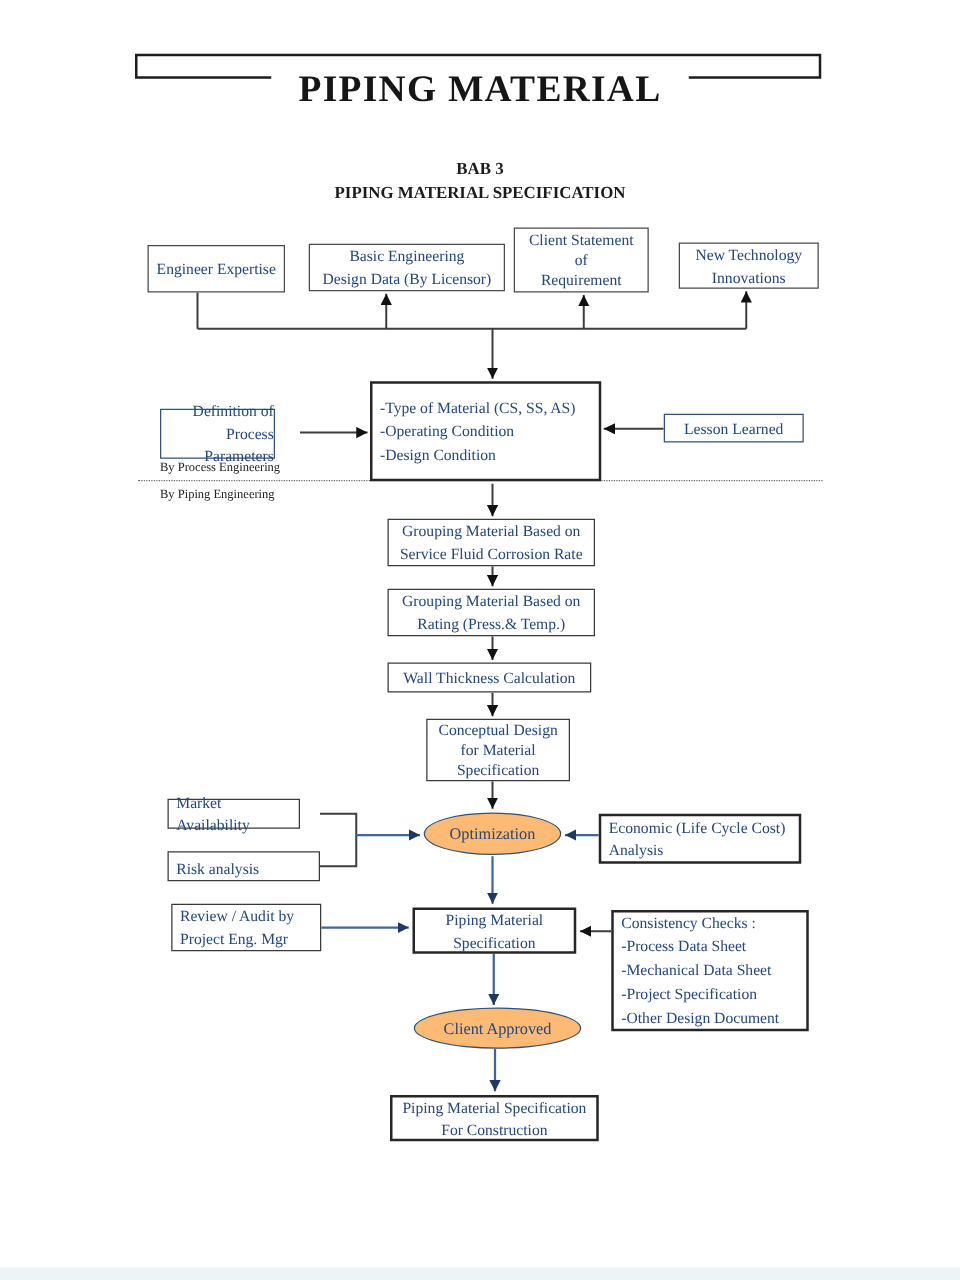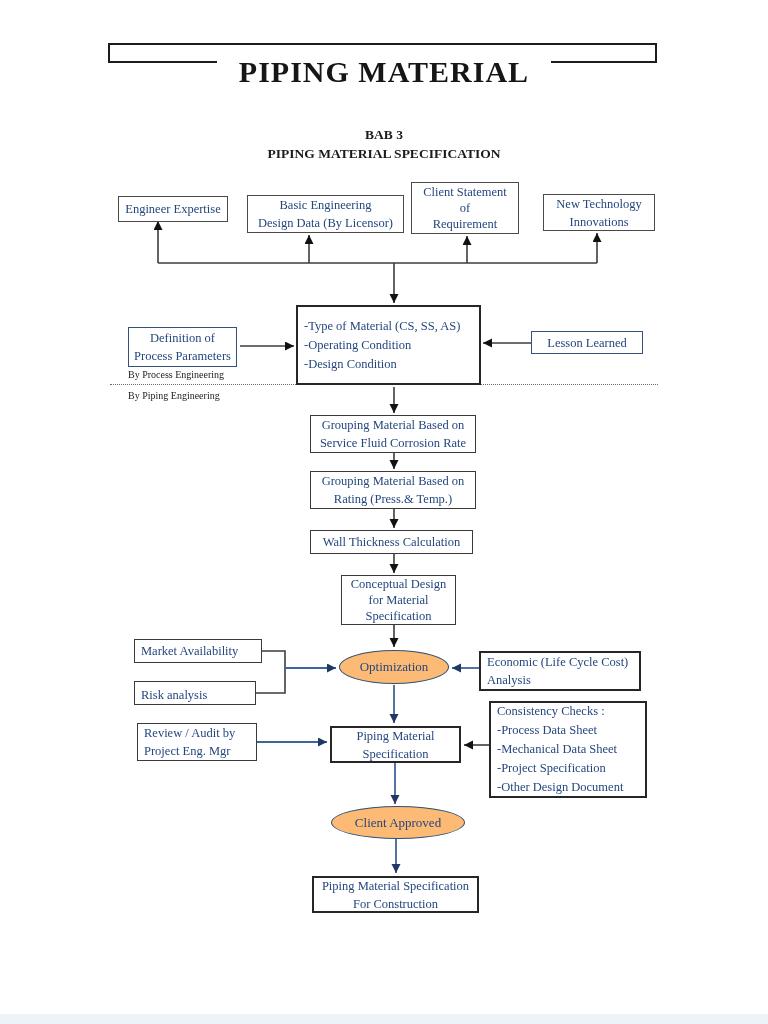--- a/index.html
+++ b/index.html
@@ -74,21 +74,21 @@
   <path d="M479,668 L452,668" stroke="#3f669b" stroke-width="1.8" fill="none" marker-end="url(#ah-blue)"></path>
 
   <path d="M394,685 L394,723" stroke="#3f669b" stroke-width="1.8" fill="none" marker-end="url(#ah-blue)"></path>
   <path d="M257,742 L327,742" stroke="#3f669b" stroke-width="1.8" fill="none" marker-end="url(#ah-blue)"></path>
   <path d="M489,745 L464,745" stroke="#3d3d3d" stroke-width="1.6" fill="none" marker-end="url(#ah-dark)"></path>
 
   <path d="M395,763 L395,804" stroke="#3f669b" stroke-width="1.8" fill="none" marker-end="url(#ah-blue)"></path>
   <path d="M396,839 L396,873" stroke="#3f669b" stroke-width="1.8" fill="none" marker-end="url(#ah-blue)"></path>
 </svg>
 
-<div class="node center" style="left:118px;top:196px;width:110px;height:26px;border-color:#4a4a4a;">
+<div class="node center" style="left:118px;top:196px;width:110px;height:38px;border-color:#4a4a4a;">
   <div class="ln">Engineer Expertise</div>
 </div>
 <div class="node center" style="left:247px;top:195px;width:157px;height:38px;border-color:#4a4a4a;">
   <div class="ln">Basic Engineering</div>
   <div class="ln">Design Data (By Licensor)</div>
 </div>
 <div class="node center" style="left:411px;top:182px;width:108px;height:52px;line-height:16px;border-color:#4a4a4a;">
   <div class="ln">Client Statement</div>
   <div class="ln">of</div>
   <div class="ln">Requirement</div>
@@ -96,21 +96,21 @@
 <div class="node center" style="left:543px;top:194px;width:112px;height:37px;border-color:#4a4a4a;">
   <div class="ln">New Technology</div>
   <div class="ln">Innovations</div>
 </div>
 
 <div class="node leftal thick" style="left:296px;top:305px;width:185px;height:80px;line-height:19px;">
   <div class="ln">-Type of Material (CS, SS, AS)</div>
   <div class="ln">-Operating Condition</div>
   <div class="ln">-Design Condition</div>
 </div>
-<div class="node center navyborder" style="left:128px;top:327px;width:109px;height:40px;">
+<div class="node center navyborder" style="left:128px;top:327px;width:92px;height:40px;text-align:right;">
   <div class="ln">Definition of</div>
   <div class="ln">Process Parameters</div>
 </div>
 <div class="node center navyborder" style="left:531px;top:331px;width:112px;height:23px;">
   <div class="ln">Lesson Learned</div>
 </div>
 <div class="small-label" style="left:128px;top:369px;">By Process Engineering</div>
 <div class="small-label" style="left:128px;top:390px;">By Piping Engineering</div>
 
 <div class="node center" style="left:310px;top:415px;width:166px;height:38px;">
@@ -123,21 +123,21 @@
 </div>
 <div class="node center" style="left:310px;top:530px;width:163px;height:24px;">
   <div class="ln">Wall Thickness Calculation</div>
 </div>
 <div class="node center" style="left:341px;top:575px;width:115px;height:50px;line-height:16px;">
   <div class="ln">Conceptual Design</div>
   <div class="ln">for Material</div>
   <div class="ln">Specification</div>
 </div>
 
-<div class="node leftal" style="left:134px;top:639px;width:128px;height:24px;">
+<div class="node leftal" style="left:134px;top:639px;width:106px;height:24px;">
   <div class="ln">Market Availability</div>
 </div>
 <div class="node leftal" style="left:134px;top:681px;width:122px;height:24px;justify-content:flex-end;">
   <div class="ln">Risk analysis</div>
 </div>
 <div class="ellipse" style="left:339px;top:650px;width:110px;height:34px;">
   <div>Optimization</div>
 </div>
 <div class="node leftal thick" style="left:479px;top:651px;width:162px;height:40px;">
   <div class="ln">Economic (Life Cycle Cost)</div>
@@ -145,21 +145,21 @@
 </div>
 
 <div class="node leftal" style="left:137px;top:723px;width:120px;height:38px;">
   <div class="ln">Review / Audit by</div>
   <div class="ln">Project Eng. Mgr</div>
 </div>
 <div class="node center thick" style="left:330px;top:726px;width:131px;height:37px;">
   <div class="ln">Piping Material</div>
   <div class="ln">Specification</div>
 </div>
-<div class="node leftal thick" style="left:489px;top:701px;width:158px;height:97px;line-height:19px;">
+<div class="node leftal thick" style="left:489px;top:728px;width:158px;height:97px;line-height:19px;">
   <div class="ln">Consistency Checks :</div>
   <div class="ln">-Process Data Sheet</div>
   <div class="ln">-Mechanical Data Sheet</div>
   <div class="ln">-Project Specification</div>
   <div class="ln">-Other Design Document</div>
 </div>
 
 <div class="ellipse" style="left:331px;top:806px;width:134px;height:33px;">
   <div>Client Approved</div>
 </div>

